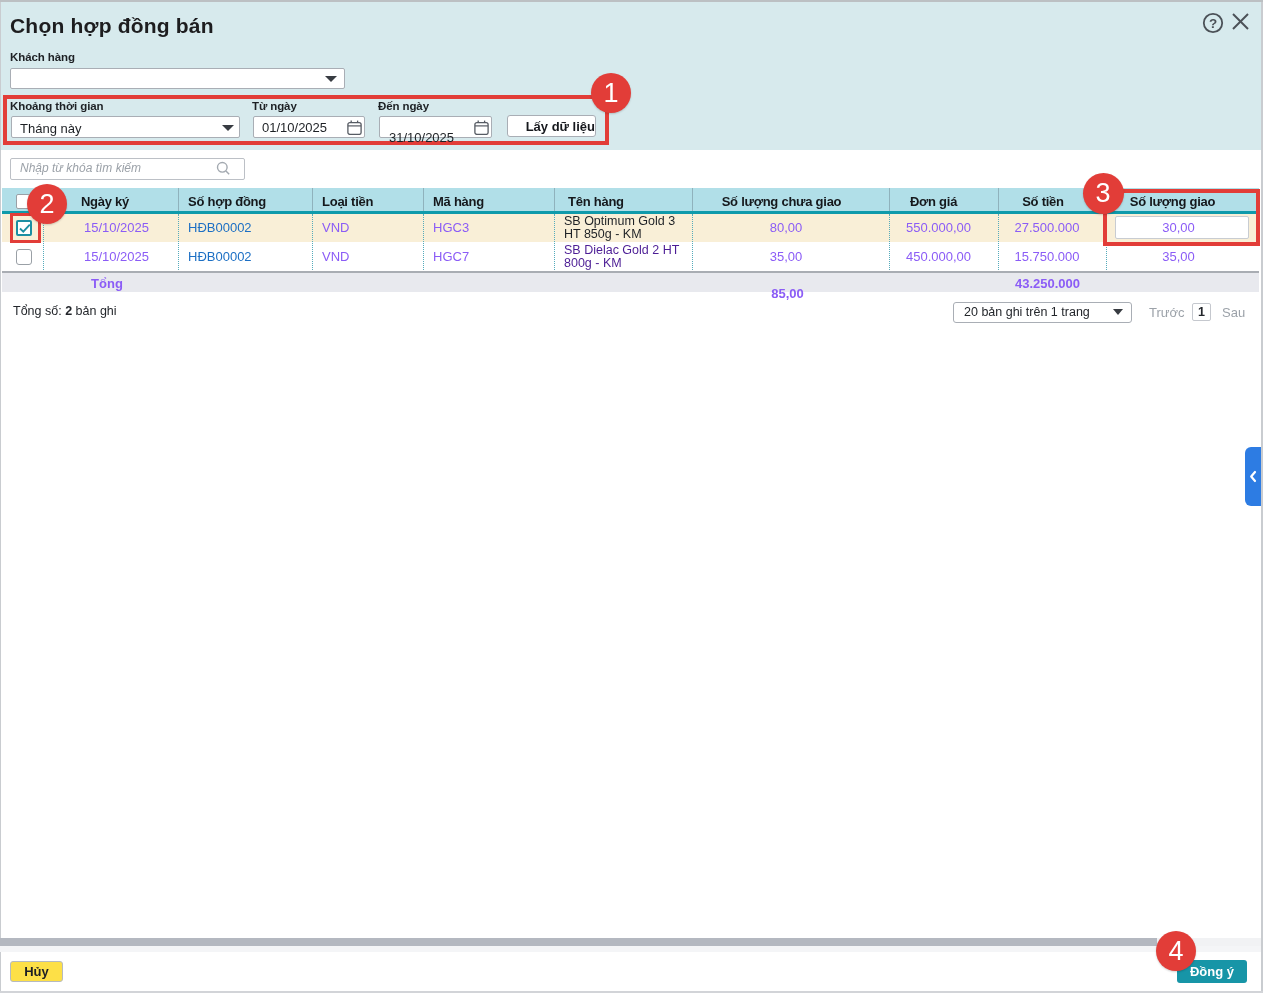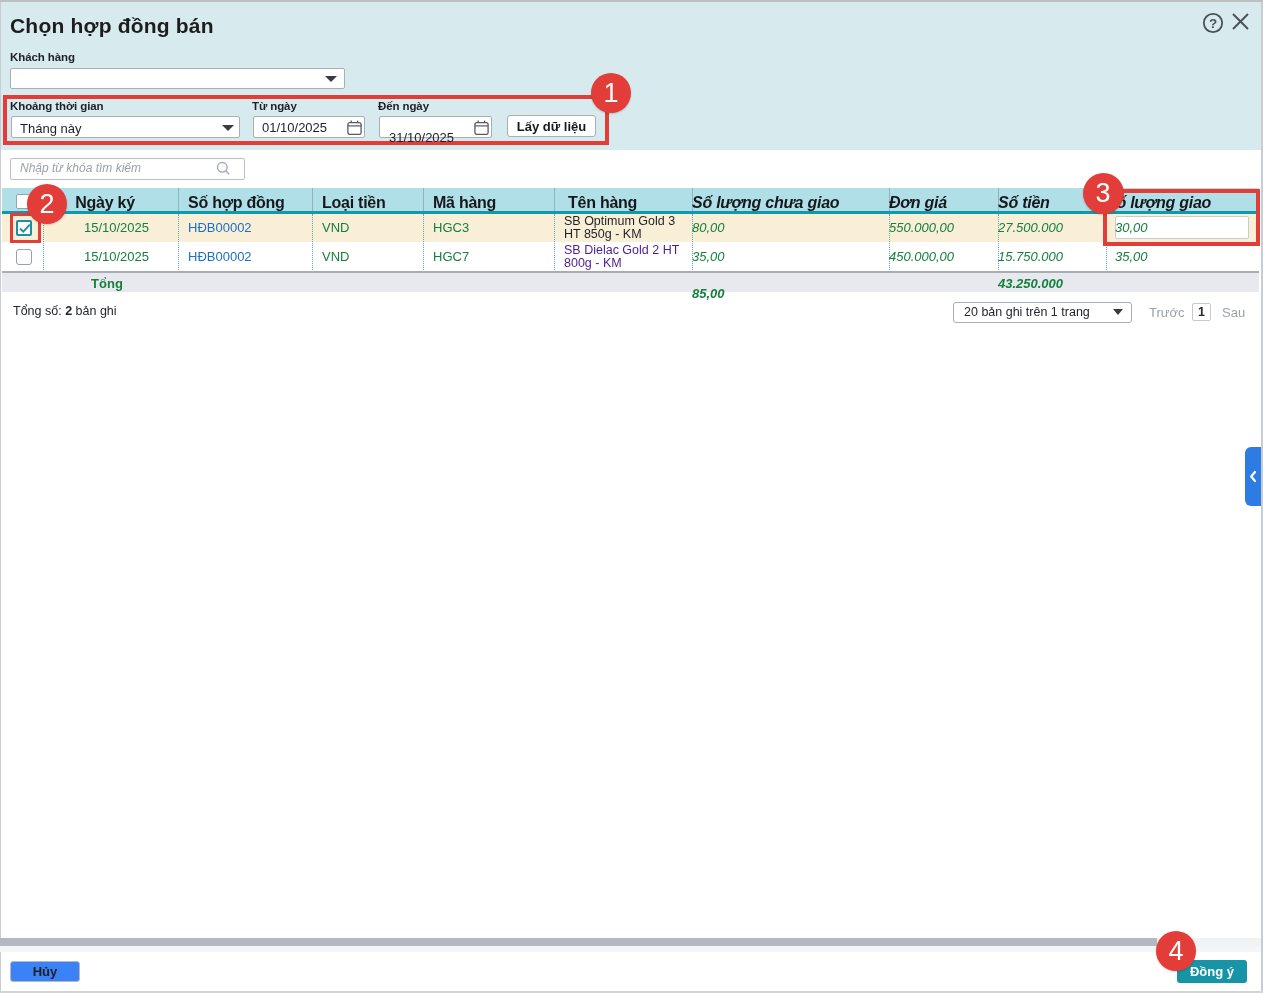--- a/index.html
+++ b/index.html
@@ -14,23 +14,23 @@
 #bluehead { left:1px; top:2px; width:1260px; height:147.5px; background:#d7eaed; }
 #title { left:10px; top:14px; font-size:21px; font-weight:bold; color:#1d1d1f; letter-spacing:0.2px;}
 .lbl { font-size:11.5px; font-weight:bold; color:#1d2024; letter-spacing:-0.1px; }
 .inputbox { background:#fff; border:1px solid #a9aeb5; border-radius:2px; }
 .tri { width:0; height:0; border-left:6px solid transparent; border-right:6px solid transparent; border-top:6.5px solid #383c42; }
 .redrect { border:4px solid #e23d38; }
 .redcircle { background:#e23d38; border-radius:50%; color:#fff; text-align:center;
   font-size:27px; font-weight:400; box-shadow:0 1px 2px rgba(0,0,0,0.18); }
 .itxt { font-size:13px; color:#1d2024; }
 
-.hdrlbl { font-size:16px; font-weight:bold; color:#15181c; letter-spacing:-0.25px; }
-.cell { font-size:13px; color:#15803d; }
-.num { text-align:left;font-style:italic; }
+.hdrlbl { font-size:13px; font-weight:bold; color:#15181c; letter-spacing:-0.25px; }
+.cell { font-size:13px; color:#8b5cf6; }
+.num { text-align:center; }
 .dots { border-left:1px dotted #55abbb; }
 .hsep { border-left:1px solid #8fb2bc; }
 .link { color:#1c6fc4; }
 .cb { background:#fff; border:1px solid #9aa0a6; border-radius:3px; }
 </style>
 </head>
 <body>
 <div id="page">
   <div class="abs" id="bluehead"></div>
   <div class="abs" id="topborder"></div>
@@ -74,21 +74,21 @@
 
   <div class="abs inputbox" style="left:379px;top:116px;width:113px;height:22px"></div>
   <div class="abs itxt" style="left:389px;top:130px">31/10/2025</div>
   <svg class="abs" style="left:474px;top:120px" width="15" height="15" viewBox="0 0 15 15">
     <rect x="0.9" y="2.6" width="13.2" height="11.8" rx="2" fill="none" stroke="#565b63" stroke-width="1.3"></rect>
     <line x1="0.9" y1="5.9" x2="14.1" y2="5.9" stroke="#565b63" stroke-width="1.2"></line>
     <line x1="4.2" y1="0.6" x2="4.2" y2="2.6" stroke="#565b63" stroke-width="1.3"></line>
     <line x1="10.6" y1="0.6" x2="10.6" y2="2.6" stroke="#565b63" stroke-width="1.3"></line>
   </svg>
 
-  <div class="abs inputbox" style="left:507px;top:115px;width:89px;height:22px;border-radius:3px;text-align:center;font-size:13px;font-weight:600;color:#16181d;line-height:21px">Lấy dữ liệu</div>
+  <div class="abs inputbox" style="left:507px;top:115px;width:89px;height:22px;border-radius:3px;text-align:right;font-size:13px;font-weight:600;color:#16181d;line-height:21px">Lấy dữ liệu</div>
 
   <div class="abs redcircle" style="left:591px;top:73px;width:40px;height:40px;line-height:40px">1</div>
 
   <div class="abs inputbox" style="left:10px;top:158px;width:235px;height:22px;border-color:#bcc0c6"></div>
   <div class="abs" style="left:20px;top:161px;font-size:12px;font-style:italic;color:#9ba1a8">Nhập từ khóa tìm kiếm</div>
   <svg class="abs" style="left:216px;top:161px" width="15" height="15" viewBox="0 0 15 15">
     <circle cx="6.3" cy="6.3" r="4.8" fill="none" stroke="#a3a9b0" stroke-width="1.4"></circle>
     <line x1="9.9" y1="9.9" x2="13.2" y2="13.2" stroke="#a3a9b0" stroke-width="1.4"></line>
   </svg>
 
@@ -175,16 +175,16 @@
 
   <div class="abs" style="left:1245px;top:447px;width:16px;height:59px;background:#2d7ce3;border-radius:6px 0 0 6px"></div>
   <svg class="abs" style="left:1248px;top:469px" width="10" height="15" viewBox="0 0 10 15">
     <polyline points="7,3 3.2,7.5 7,12" fill="none" stroke="#fff" stroke-width="2.2" stroke-linecap="round" stroke-linejoin="round"></polyline>
   </svg>
 
   <div class="abs" style="left:0;top:938px;width:1261px;height:8px;background:#f1f2f4"></div>
   <div class="abs" style="left:0;top:938px;width:1157px;height:8px;background:#b4b8c0"></div>
   <div class="abs" style="left:0;top:946px;width:1261px;height:6px;background:#f4f5f7"></div>
 
-  <div class="abs" style="left:10px;top:960.5px;width:70px;height:21px;background:#3b82f6;border:1px solid #b6bac0;border-radius:3px;text-align:center;font-size:13px;font-weight:600;color:#1c1f24;line-height:20px">Hủy</div>
+  <div class="abs" style="left:10px;top:960.5px;width:53px;height:21px;background:#fde047;border:1px solid #b6bac0;border-radius:3px;text-align:center;font-size:13px;font-weight:600;color:#1c1f24;line-height:20px">Hủy</div>
   <div class="abs" style="left:1177px;top:960px;width:70px;height:23px;background:#1795a7;border-radius:3px;text-align:center;font-size:13px;font-weight:bold;color:#fff;line-height:23px">Đồng ý</div>
   <div class="abs redcircle" style="left:1156px;top:931px;width:40px;height:40px;line-height:40px">4</div>
 </div>
 
 </body></html>

